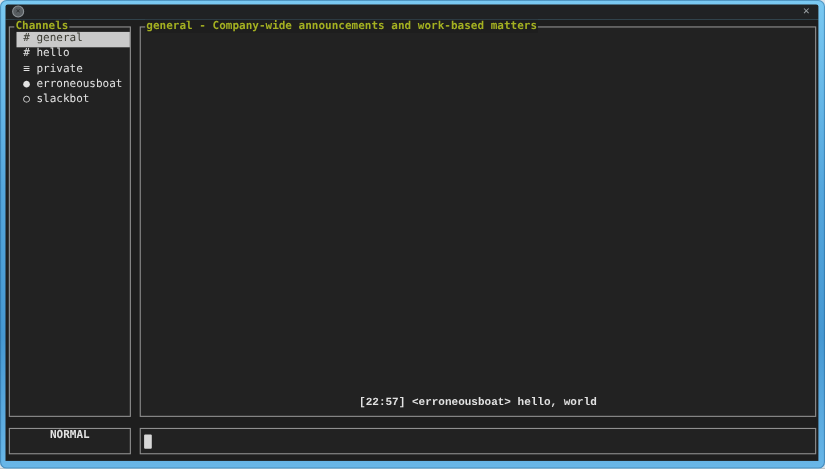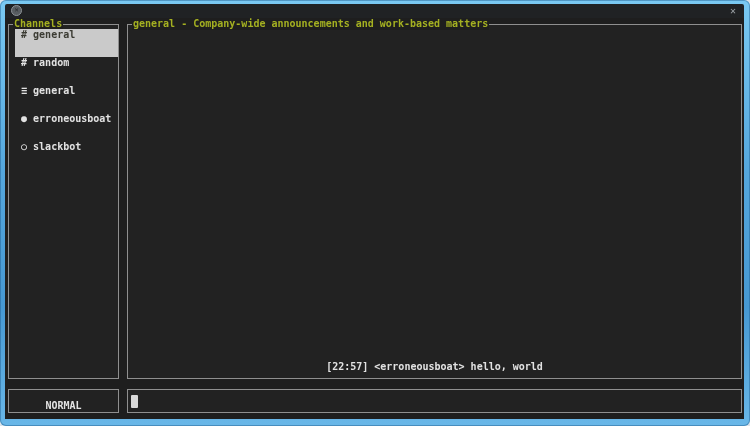--- a/index.html
+++ b/index.html
@@ -76,54 +76,54 @@
   #messages-panel { left: 122px; top: 6px; width: 615px; height: 355px; text-align: center; }
   #mode-panel     { left: 3px; top: 371px; width: 111px; height: 24px; }
   #input-panel    { left: 122px; top: 371px; width: 615px; height: 24px; }
 
   #channel-list {
     position: absolute;
     left: 0; right: 0; top: 4px;
   }
   .channel-row {
     position: relative;
-    height: 28px;
+    height: 14px;
     line-height: 12px;
     font-size: 10px;
-    font-weight: bold;
+    font-weight: normal;
     color: #e2e2e2;
     white-space: pre;
     cursor: default;
   }
   .channel-row .hl {
     position: absolute;
     left: 6px; right: 0; top: 0; bottom: 0;
     background: #cacaca;
   }
   .channel-row .chan-text {
     position: relative;
     z-index: 1;
   }
   .channel-row.selected .chan-text { color: #3c3c34; }
 
   #message-list {
     position: absolute;
-    left: 4px; right: 4px; bottom: 5px;
+    left: 4px; right: 4px; bottom: 5px; font-family: Liberation Mono, monospace;
   }
   .message-row {
     height: 12px;
     line-height: 12px;
     font-size: 10px;
     font-weight: bold;
     color: #e2e2e2;
     white-space: pre;
   }
   #mode-panel {
     display: flex;
-    align-items: flex-end;
+    align-items: flex-start;
     justify-content: center;
   }
   #mode-label {
     color: #e2e2e2;
     font-size: 10px;
     font-weight: bold;
     line-height: 12px;
   }
   #input-panel { display: flex; align-items: center; }
   #input-cursor {
@@ -149,22 +149,22 @@
     <span id="window-menu-icon">✕</span>
     <span id="close-icon">✕</span>
   </div>
 
   <div id="terminal">
 
     <div id="channels-panel" class="tui-box">
       <span class="tui-box-title">Channels</span>
       <div id="channel-list">
           <div class="channel-row selected"><span class="hl"></span><span class="chan-text">  # general</span></div>
-          <div class="channel-row"><span class="chan-text">  # random</span></div>
-          <div class="channel-row"><span class="chan-text">  ≡ general</span></div>
+          <div class="channel-row"><span class="chan-text">  # hello</span></div>
+          <div class="channel-row"><span class="chan-text">  ≡ private</span></div>
           <div class="channel-row"><span class="chan-text">  ● erroneousboat</span></div>
           <div class="channel-row"><span class="chan-text">  ○ slackbot</span></div>
         </div>
     </div>
 
     <div id="messages-panel" class="tui-box">
       <span class="tui-box-title">general - Company-wide announcements and work-based matters</span>
       <div id="message-list">
           <div class="message-row">[22:57] &lt;erroneousboat&gt; hello, world</div>
         </div>

